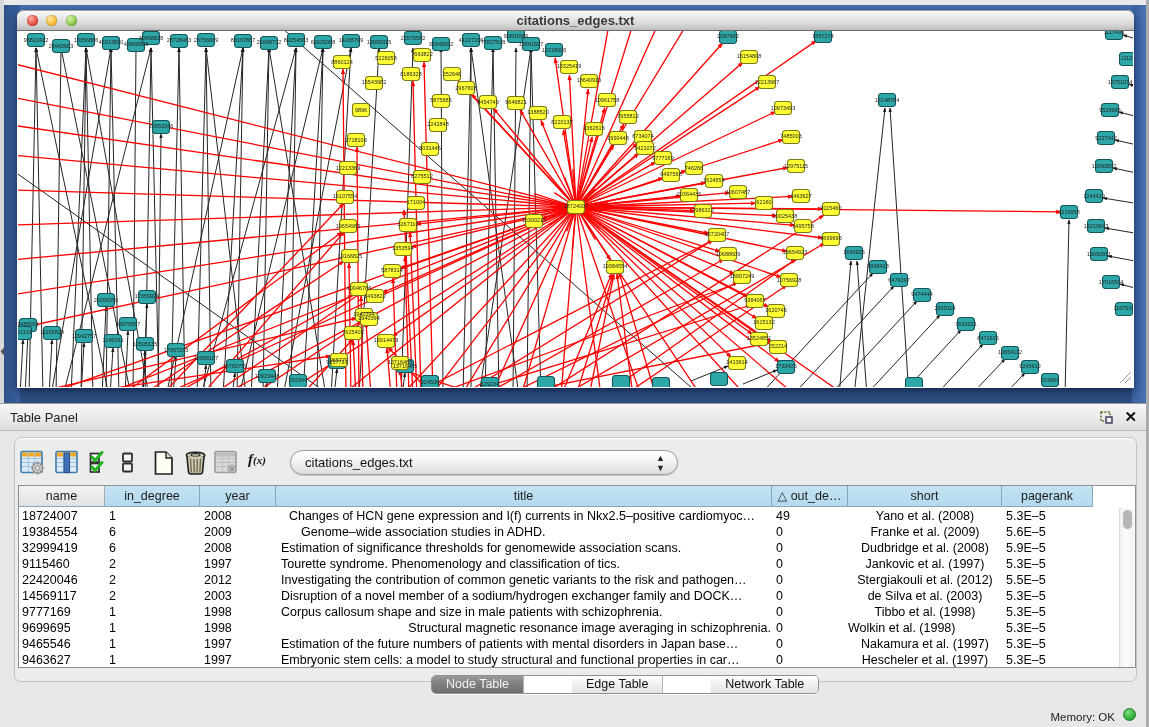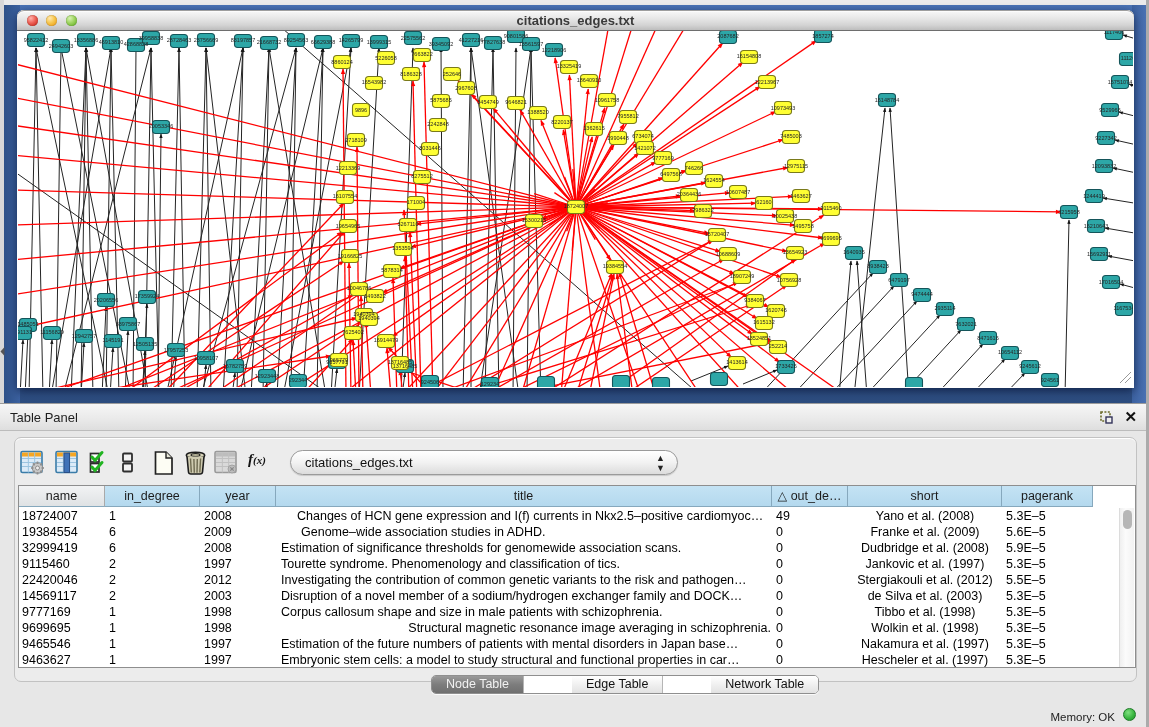--- a/index.html
+++ b/index.html
@@ -716,21 +716,21 @@
         <div class="hc " style="left:181px;width:76px">year</div>
         <div class="hc " style="left:257px;width:496px">title</div>
         <div class="hc " style="left:753px;width:76px">△ out_de…</div>
         <div class="hc " style="left:829px;width:154px">short</div>
         <div class="hc " style="left:983px;width:91px">pagerank</div>
       <div class="rows">
           <div class="r" style="top:0px;left:0;width:1116px;">
             <div class="c" style="left:3px;width:82px;text-align:left;">18724007</div>
             <div class="c" style="left:90px;width:90px;text-align:left;">1</div>
             <div class="c" style="left:185px;width:70px;text-align:left;">2008</div>
-            <div class="c" style="left:278px;width:490px;text-align:left;">Changes of HCN gene expression and I(f) currents in Nkx2.5–positive cardiomyoc…</div>
+            <div class="c" style="left:258px;width:490px;text-align:center;">Changes of HCN gene expression and I(f) currents in Nkx2.5–positive cardiomyoc…</div>
             <div class="c" style="left:757px;width:70px;text-align:left;">49</div>
             <div class="c" style="left:829px;width:154px;text-align:center;">Yano et al. (2008)</div>
             <div class="c" style="left:987px;width:86px;text-align:left;">5.3E–5</div>
           </div>
           <div class="r" style="top:16px;left:0;width:1116px;">
             <div class="c" style="left:3px;width:82px;text-align:left;">19384554</div>
             <div class="c" style="left:90px;width:90px;text-align:left;">6</div>
             <div class="c" style="left:185px;width:70px;text-align:left;">2009</div>
             <div class="c" style="left:262px;width:490px;text-align:left;margin-left:20px;">Genome–wide association studies in ADHD.</div>
             <div class="c" style="left:757px;width:70px;text-align:left;">0</div>
@@ -781,21 +781,21 @@
             <div class="c" style="left:757px;width:70px;text-align:left;">0</div>
             <div class="c" style="left:829px;width:154px;text-align:center;">Tibbo et al. (1998)</div>
             <div class="c" style="left:987px;width:86px;text-align:left;">5.3E–5</div>
           </div>
           <div class="r" style="top:112px;left:0;width:1116px;">
             <div class="c" style="left:3px;width:82px;text-align:left;">9699695</div>
             <div class="c" style="left:90px;width:90px;text-align:left;">1</div>
             <div class="c" style="left:185px;width:70px;text-align:left;">1998</div>
             <div class="c" style="left:262px;width:490px;text-align:right;">Structural magnetic resonance image averaging in schizophrenia.</div>
             <div class="c" style="left:757px;width:70px;text-align:left;">0</div>
-            <div class="c" style="left:829px;width:154px;text-align:center;">Wolkin et al. (1998)</div>
+            <div class="c" style="left:829px;width:154px;">Wolkin et al. (1998)</div>
             <div class="c" style="left:987px;width:86px;text-align:left;">5.3E–5</div>
           </div>
           <div class="r" style="top:128px;left:0;width:1116px;">
             <div class="c" style="left:3px;width:82px;text-align:left;">9465546</div>
             <div class="c" style="left:90px;width:90px;text-align:left;">1</div>
             <div class="c" style="left:185px;width:70px;text-align:left;">1997</div>
             <div class="c" style="left:262px;width:490px;text-align:left;">Estimation of the future numbers of patients with mental disorders in Japan base…</div>
             <div class="c" style="left:757px;width:70px;text-align:left;">0</div>
             <div class="c" style="left:829px;width:154px;text-align:center;">Nakamura et al. (1997)</div>
             <div class="c" style="left:987px;width:86px;text-align:left;">5.3E–5</div>

